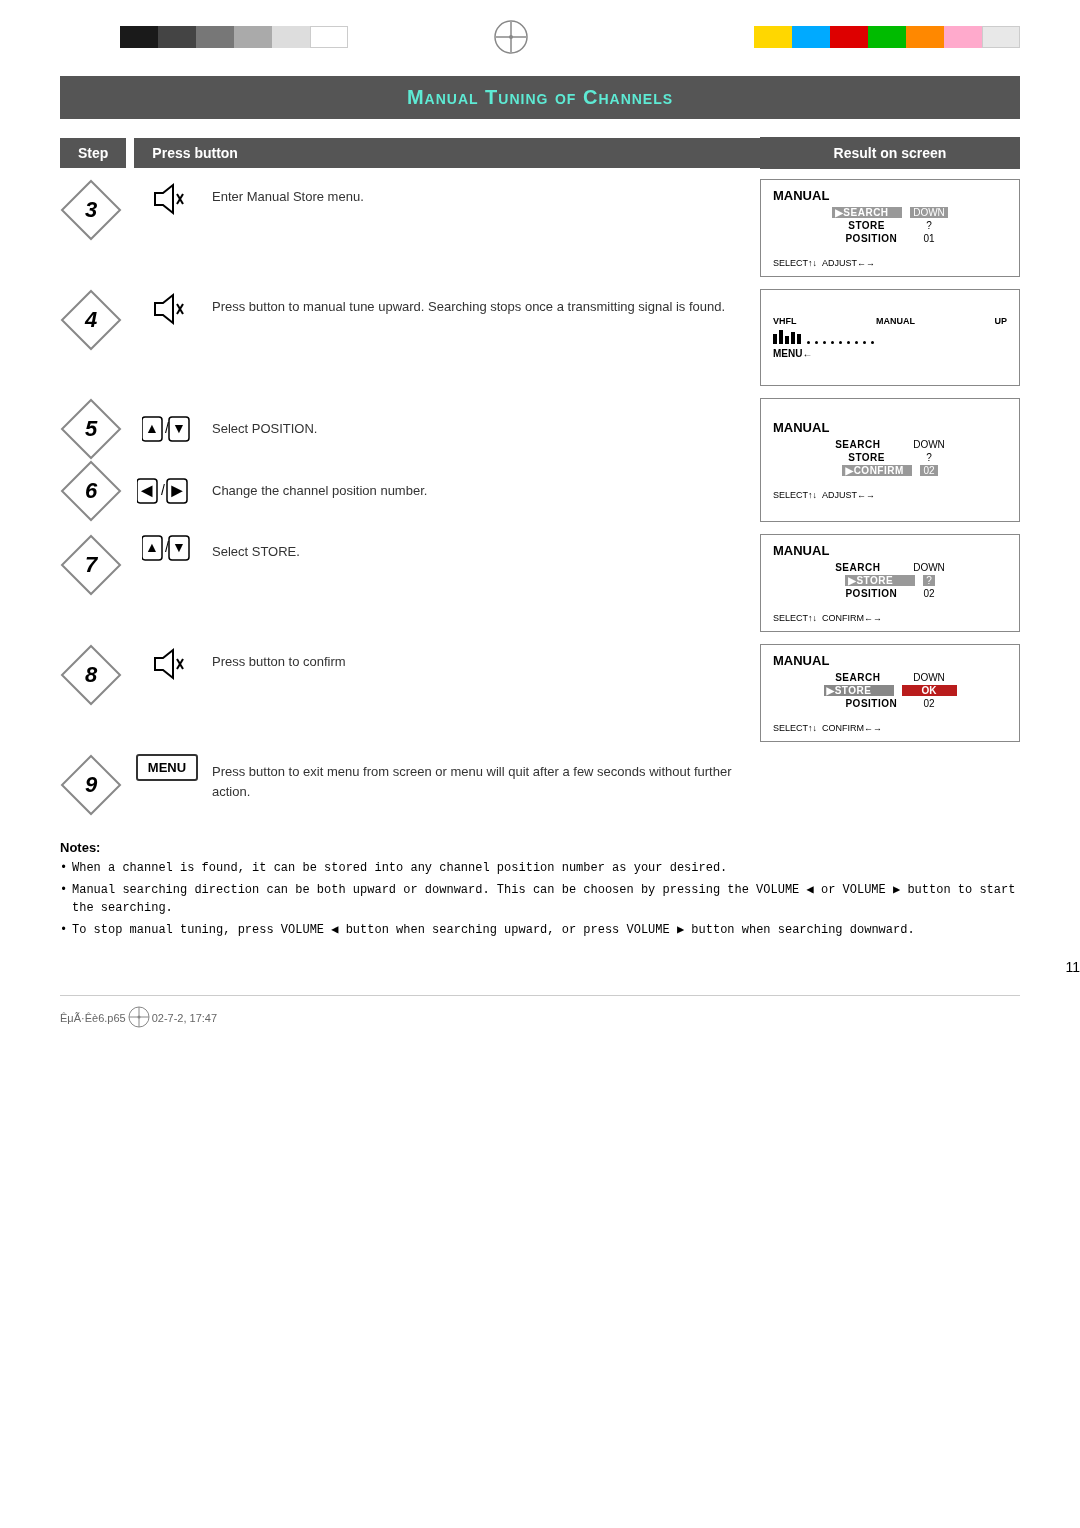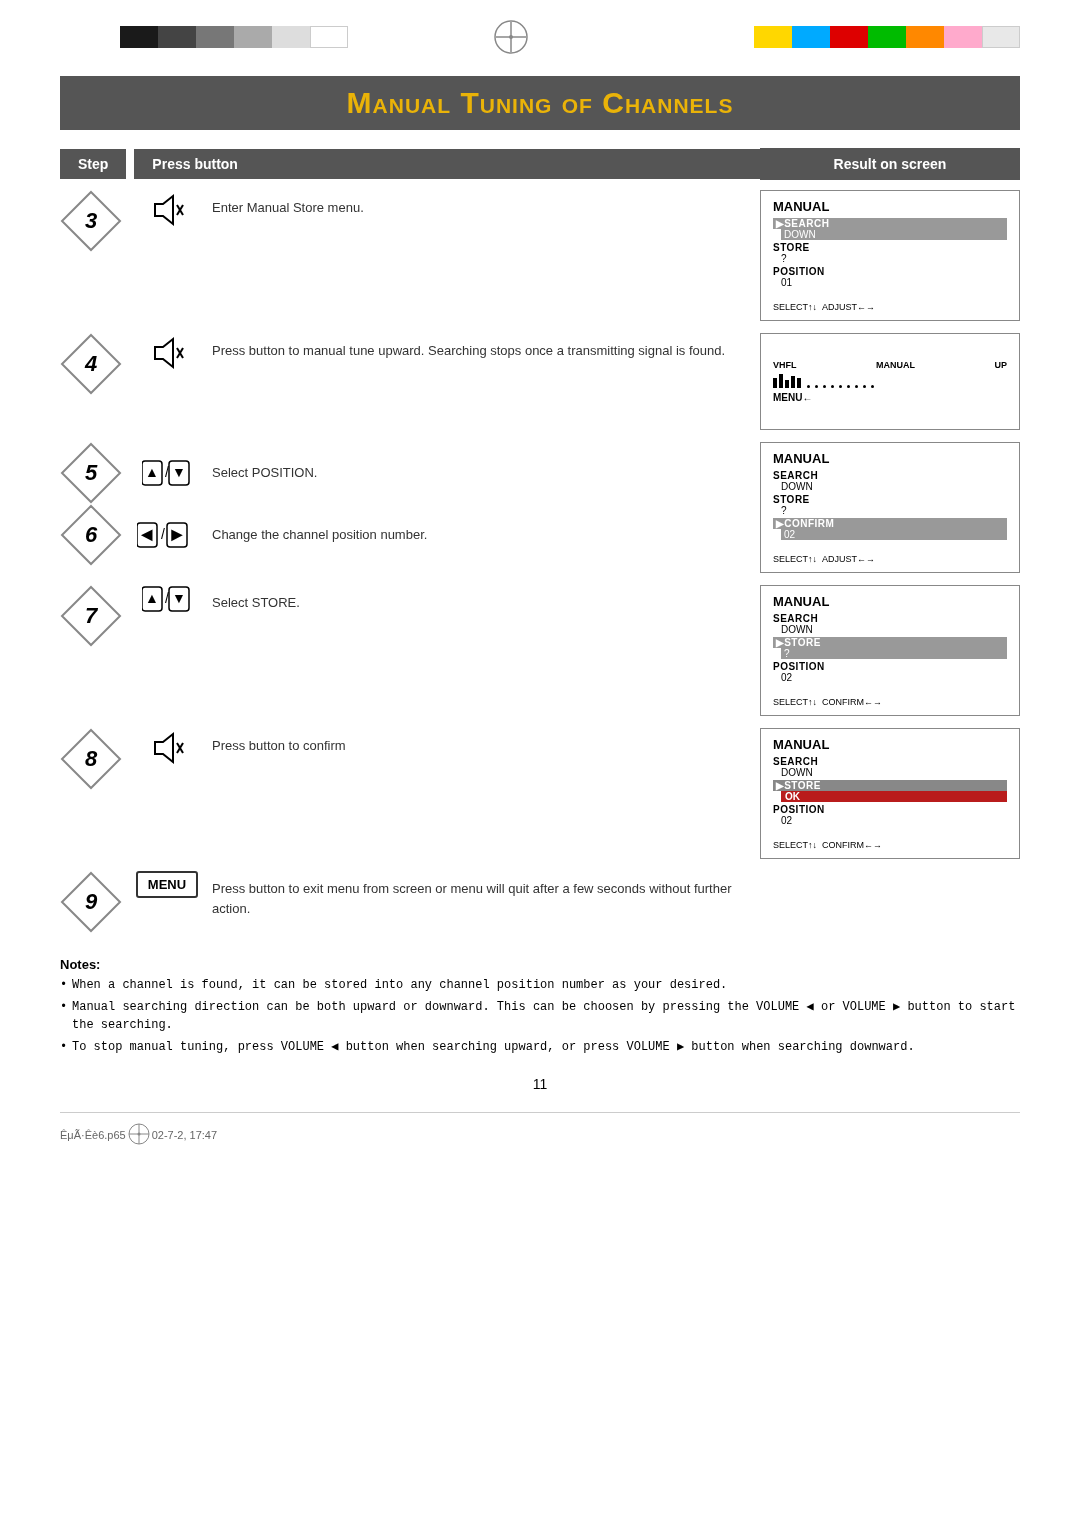--- a/index.html
+++ b/index.html
@@ -38,23 +38,23 @@
     }
 
     
     .page-title-bar {
       background: #555;
       margin: 10px 60px 0 60px;
       padding: 10px 20px;
       text-align: center;
     }
     .page-title-bar h1 {
-      font-size: 30px;
-      font-weight: bold;
-      color: #eab308;
+      font-size: 20px;
+      font-weight: bold;
+      color: #5eead4;
       letter-spacing: 1px;
       font-variant: small-caps;
     }
 
     
     .main-table {
       margin: 18px 60px 0 60px;
     }
     .table-header {
       display: flex;
@@ -150,23 +150,24 @@
       background: #fff;
       margin-left: 10px;
     }
     .result-title {
       font-weight: bold;
       font-size: 13px;
       margin-bottom: 4px;
     }
     .result-row {
       display: flex;
-      flex-direction: column;
+      flex-direction: row;
       margin-bottom: 2px;
       font-size: 11px;
+      justify-content: center;
     }
     .result-label {
       font-weight: bold;
       min-width: 70px;
       color: #000;
       font-size: 10px;
       letter-spacing: 0.5px;
     }
     .result-value {
       font-size: 10px;
@@ -235,21 +236,21 @@
       font-family: Liberation Mono, monospace;
     }
     .notes-list li::before {
       content: "•";
       position: absolute;
       left: 0;
     }
 
     
     .page-number {
-      text-align: center;
+      text-align: right;
       font-size: 14px;
       margin-top: 20px;
     }
 
     
     .page-footer {
       display: flex;
       flex-direction: row;
       align-items: center;
       margin: 20px 60px 10px 60px;
@@ -525,21 +526,21 @@
     </div>
     <div class="description">Press button to confirm</div>
     <div class="result-box">
       <div class="result-title">MANUAL</div>
       <div class="result-row">
         <span class="result-label">SEARCH</span>
         <span class="result-value" style="margin-left:8px;">DOWN</span>
       </div>
       <div class="result-row">
         <span class="result-label" style="background:#888;color:#fff;padding:0 3px;">▶STORE</span>
-        <span class="result-value" style="margin-left:8px;background:#b91c1c;color:#fff;padding:0 4px;font-weight:bold;">OK</span>
+        <span class="result-value" style="margin-left:8px;background:#b91c1c;color:#fff;padding:0 20px;font-weight:bold;">OK</span>
       </div>
       <div class="result-row">
         <span class="result-label">POSITION</span>
         <span class="result-value" style="margin-left:8px;">02</span>
       </div>
       <div class="result-spacer"></div>
       <div class="result-footer">SELECT↑↓&nbsp;&nbsp;CONFIRM←→</div>
     </div>
   </div>
 

